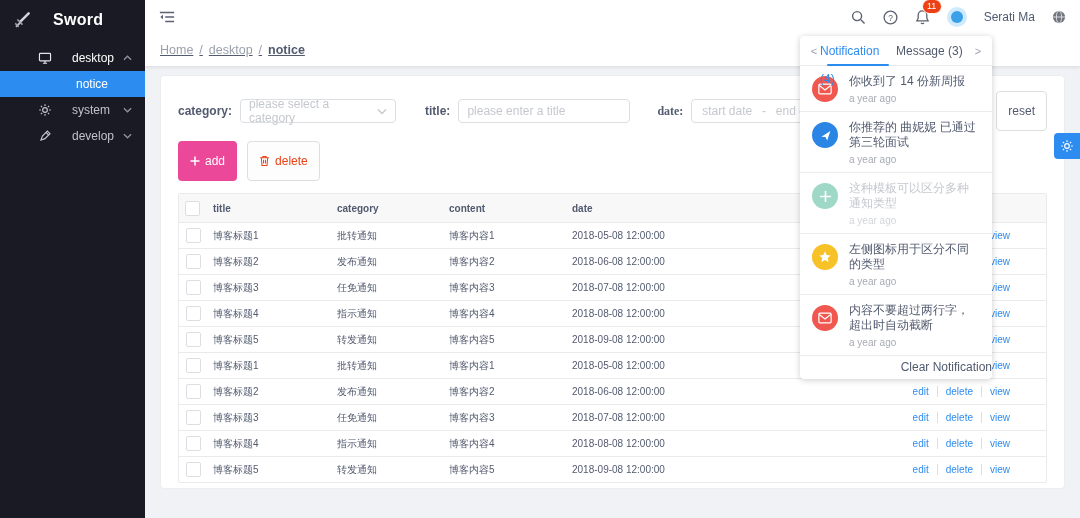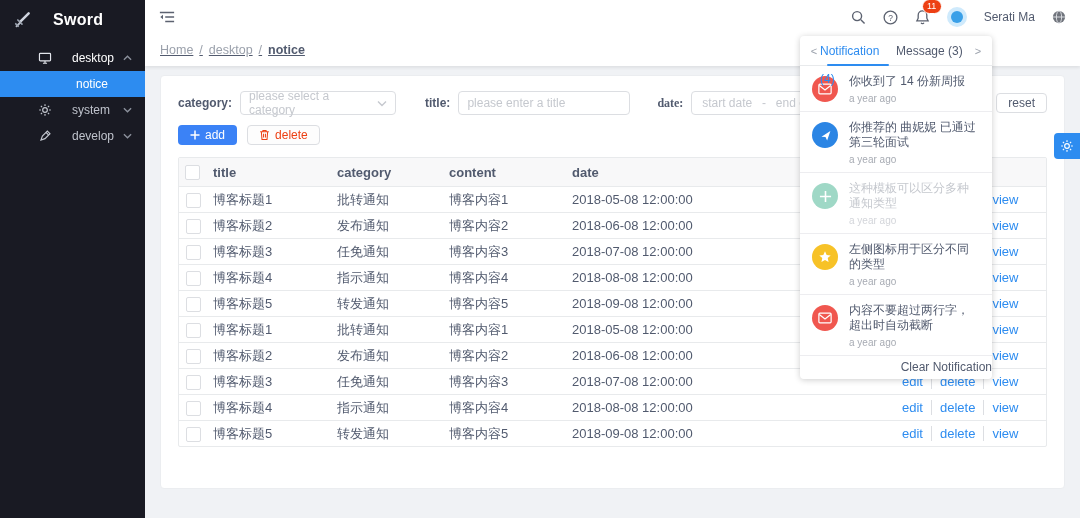--- a/index.html
+++ b/index.html
@@ -45,34 +45,34 @@
   .filter-row{display:flex;align-items:center;}
   .f-label{font-weight:600;color:#515a6e;margin-right:8px;}
   .ctrl{height:24px;border:1px solid #dcdee2;border-radius:4px;background:#fff;box-sizing:border-box;
         display:flex;align-items:center;font-size:12px;}
   .select-box{width:156px;padding:0 8px;justify-content:flex-start;color:#c5c8ce;cursor:pointer;}
   .text-input{width:172px;padding:1px 8px;color:#515a6e;}
   input.text-input{outline:none;}
   input.text-input::placeholder{color:#c5c8ce;}
   .date-box{width:142px;justify-content:space-evenly;color:#c5c8ce;cursor:pointer;}
   .gap1{margin-left:29px;} .gap2{margin-left:27px;font-family:Liberation Serif, serif;}
-  .btn{height:20px;border-radius:4px;border:1px solid transparent;display:inline-flex;align-items:center;
+  .btn{height:40px;border-radius:4px;border:1px solid transparent;display:inline-flex;align-items:center;
        justify-content:center;padding:0 11px;cursor:pointer;font-size:12px;box-sizing:border-box;gap:5px;}
-  .btn-primary{background:#3b82f6;color:#fff;}
+  .btn-primary{background:#ec4899;color:#fff;}
   .btn-default{background:#fff;border-color:#dcdee2;color:#515a6e;}
   .btn-ghost-red{background:#fdfdfd;border-color:#dcdee2;color:#ed4014;}
   .search-btn{margin-left:auto;}
   .reset-btn{margin-left:9px;}
 
   
   .toolbar{margin-top:10px;display:flex;align-items:center;gap:10px;}
 
   
   .tbl-wrap{margin-top:12px;border:1px solid #e8eaec;border-radius:2px;}
-  table.grid{width:100%;border-collapse:collapse;table-layout:fixed;font-size:13px;}
+  table.grid{width:100%;border-collapse:collapse;table-layout:fixed;font-size:10px;}
   table.grid th{background:#f8f8f9;height:28px;text-align:left;color:#515a6e;font-weight:600;
                 border-bottom:1px solid #e8eaec;padding:0 6px;}
   table.grid td{height:25px;border-bottom:1px solid #e8eaec;padding:0 6px;color:#515a6e;
                 white-space:nowrap;overflow:hidden;}
   table.grid tr:last-child td{border-bottom:none;}
   .col-check{width:28px;} .col-title{width:124px;} .col-cat{width:112px;} .col-content{width:123px;} .col-actions{width:150px;}
   .td-check,.th-check{text-align:center;}
   .checkbox{display:inline-block;width:13px;height:13px;border:1px solid #dcdee2;border-radius:2px;
             background:#fff;vertical-align:middle;cursor:pointer;}
   .td-actions{text-align:right;padding-right:36px !important;}

